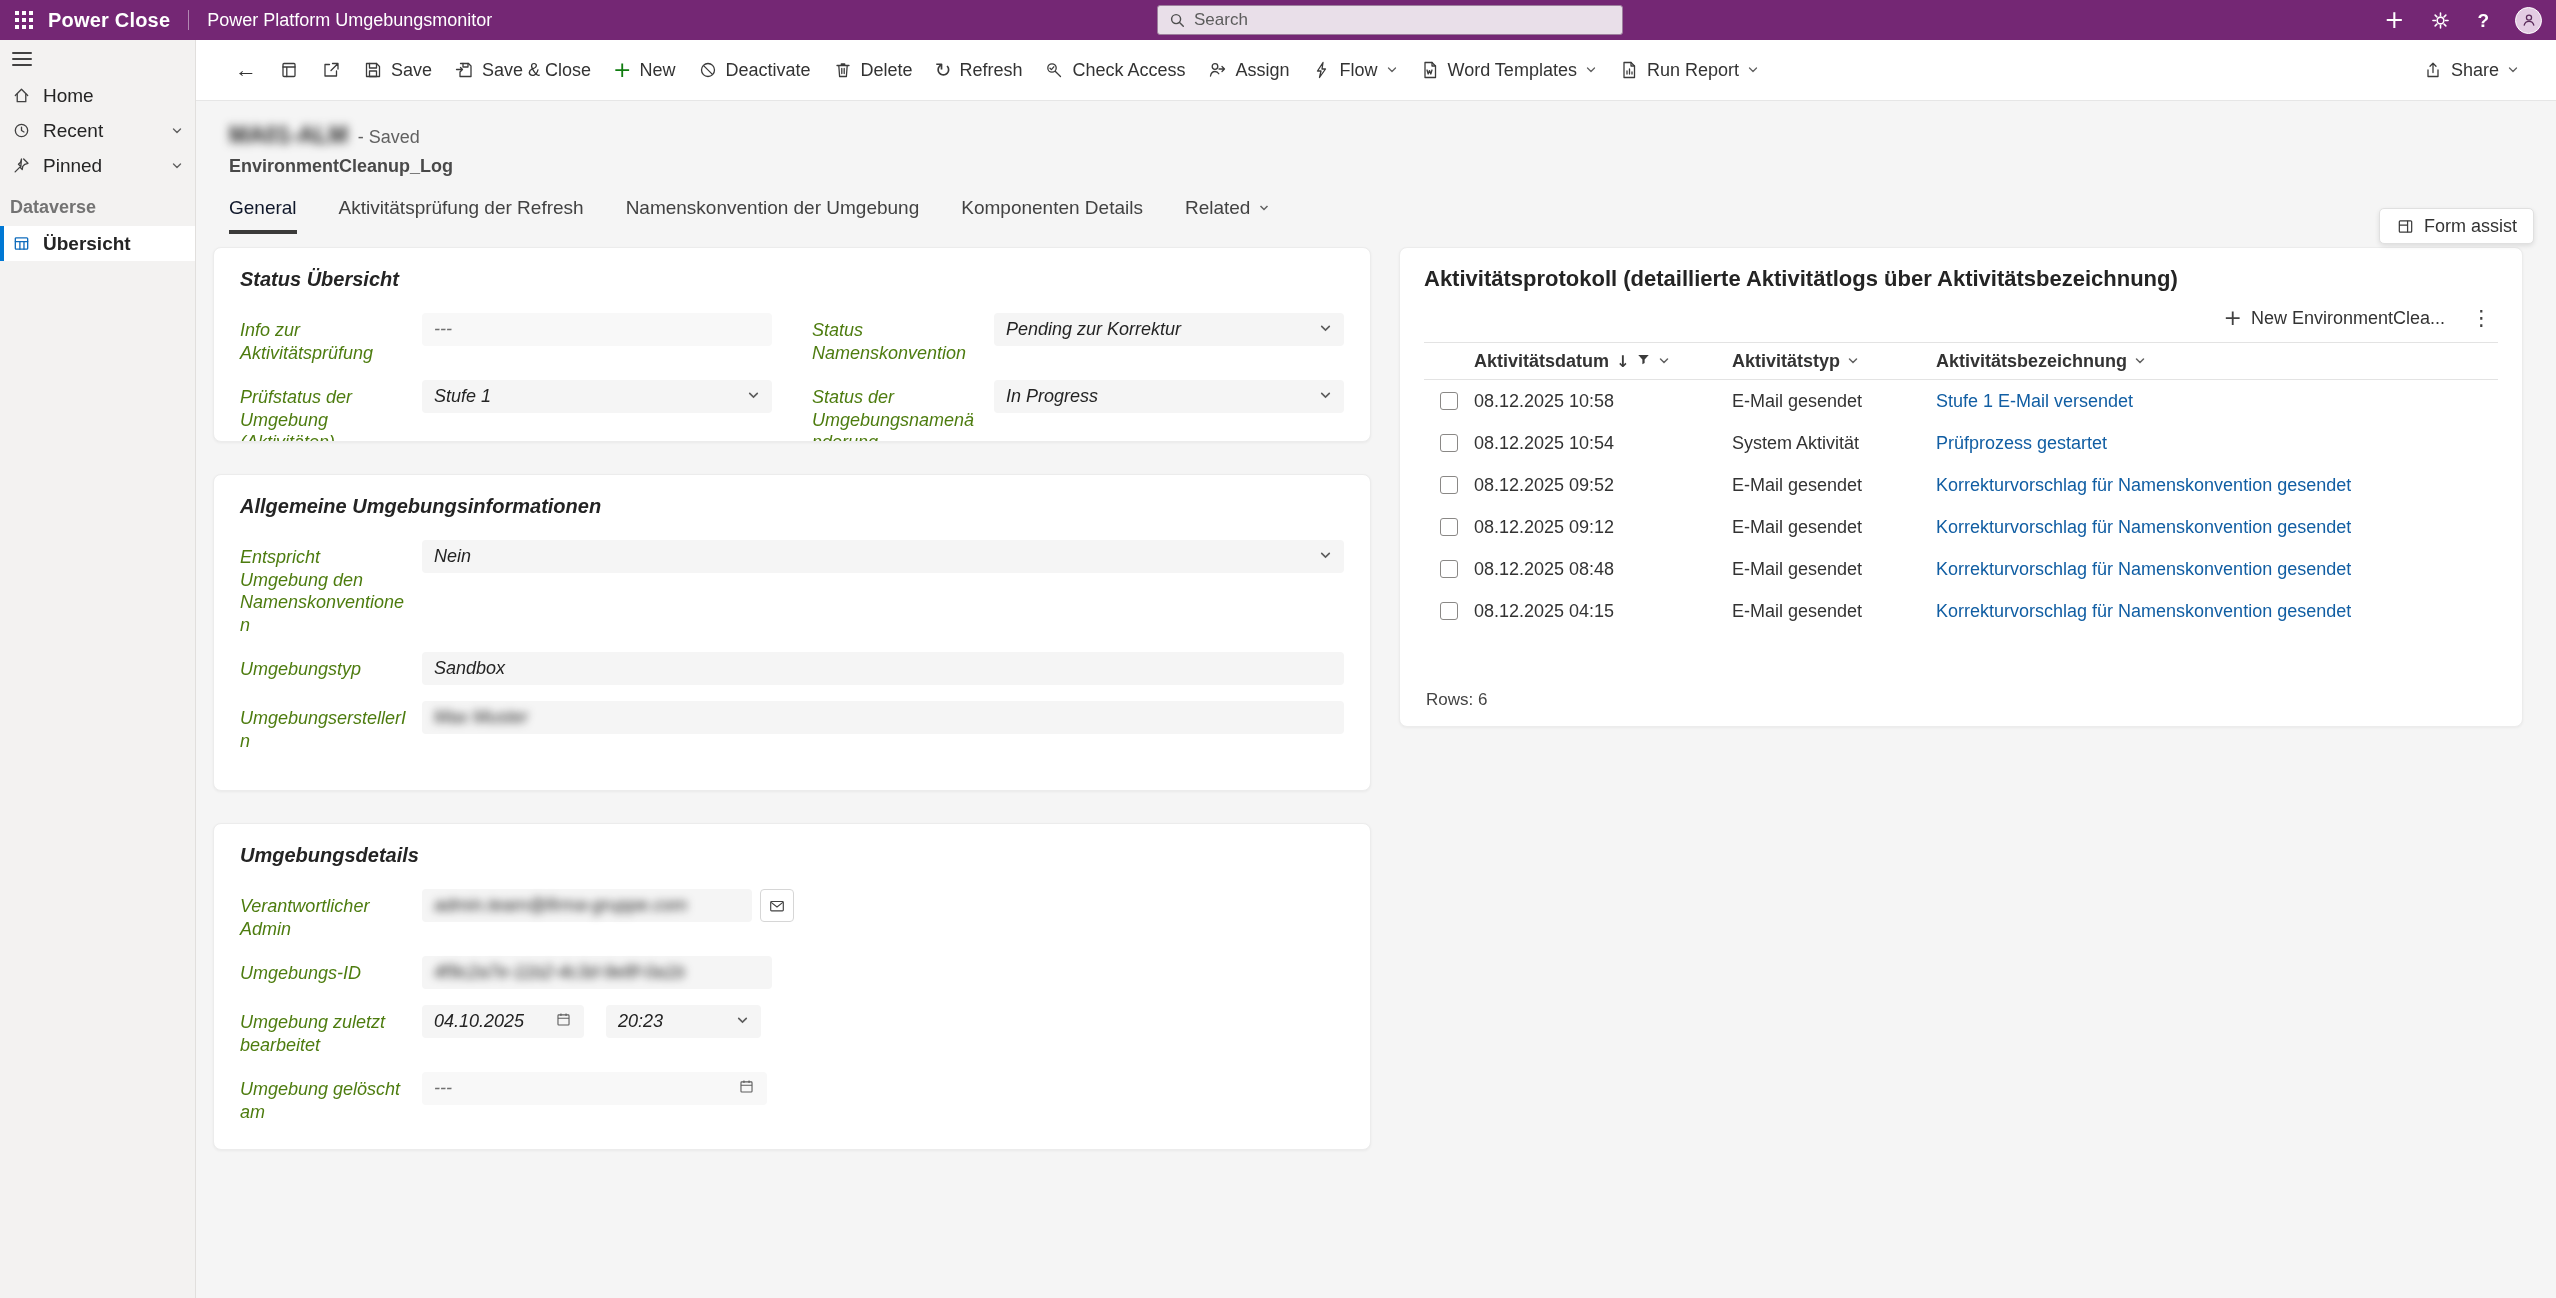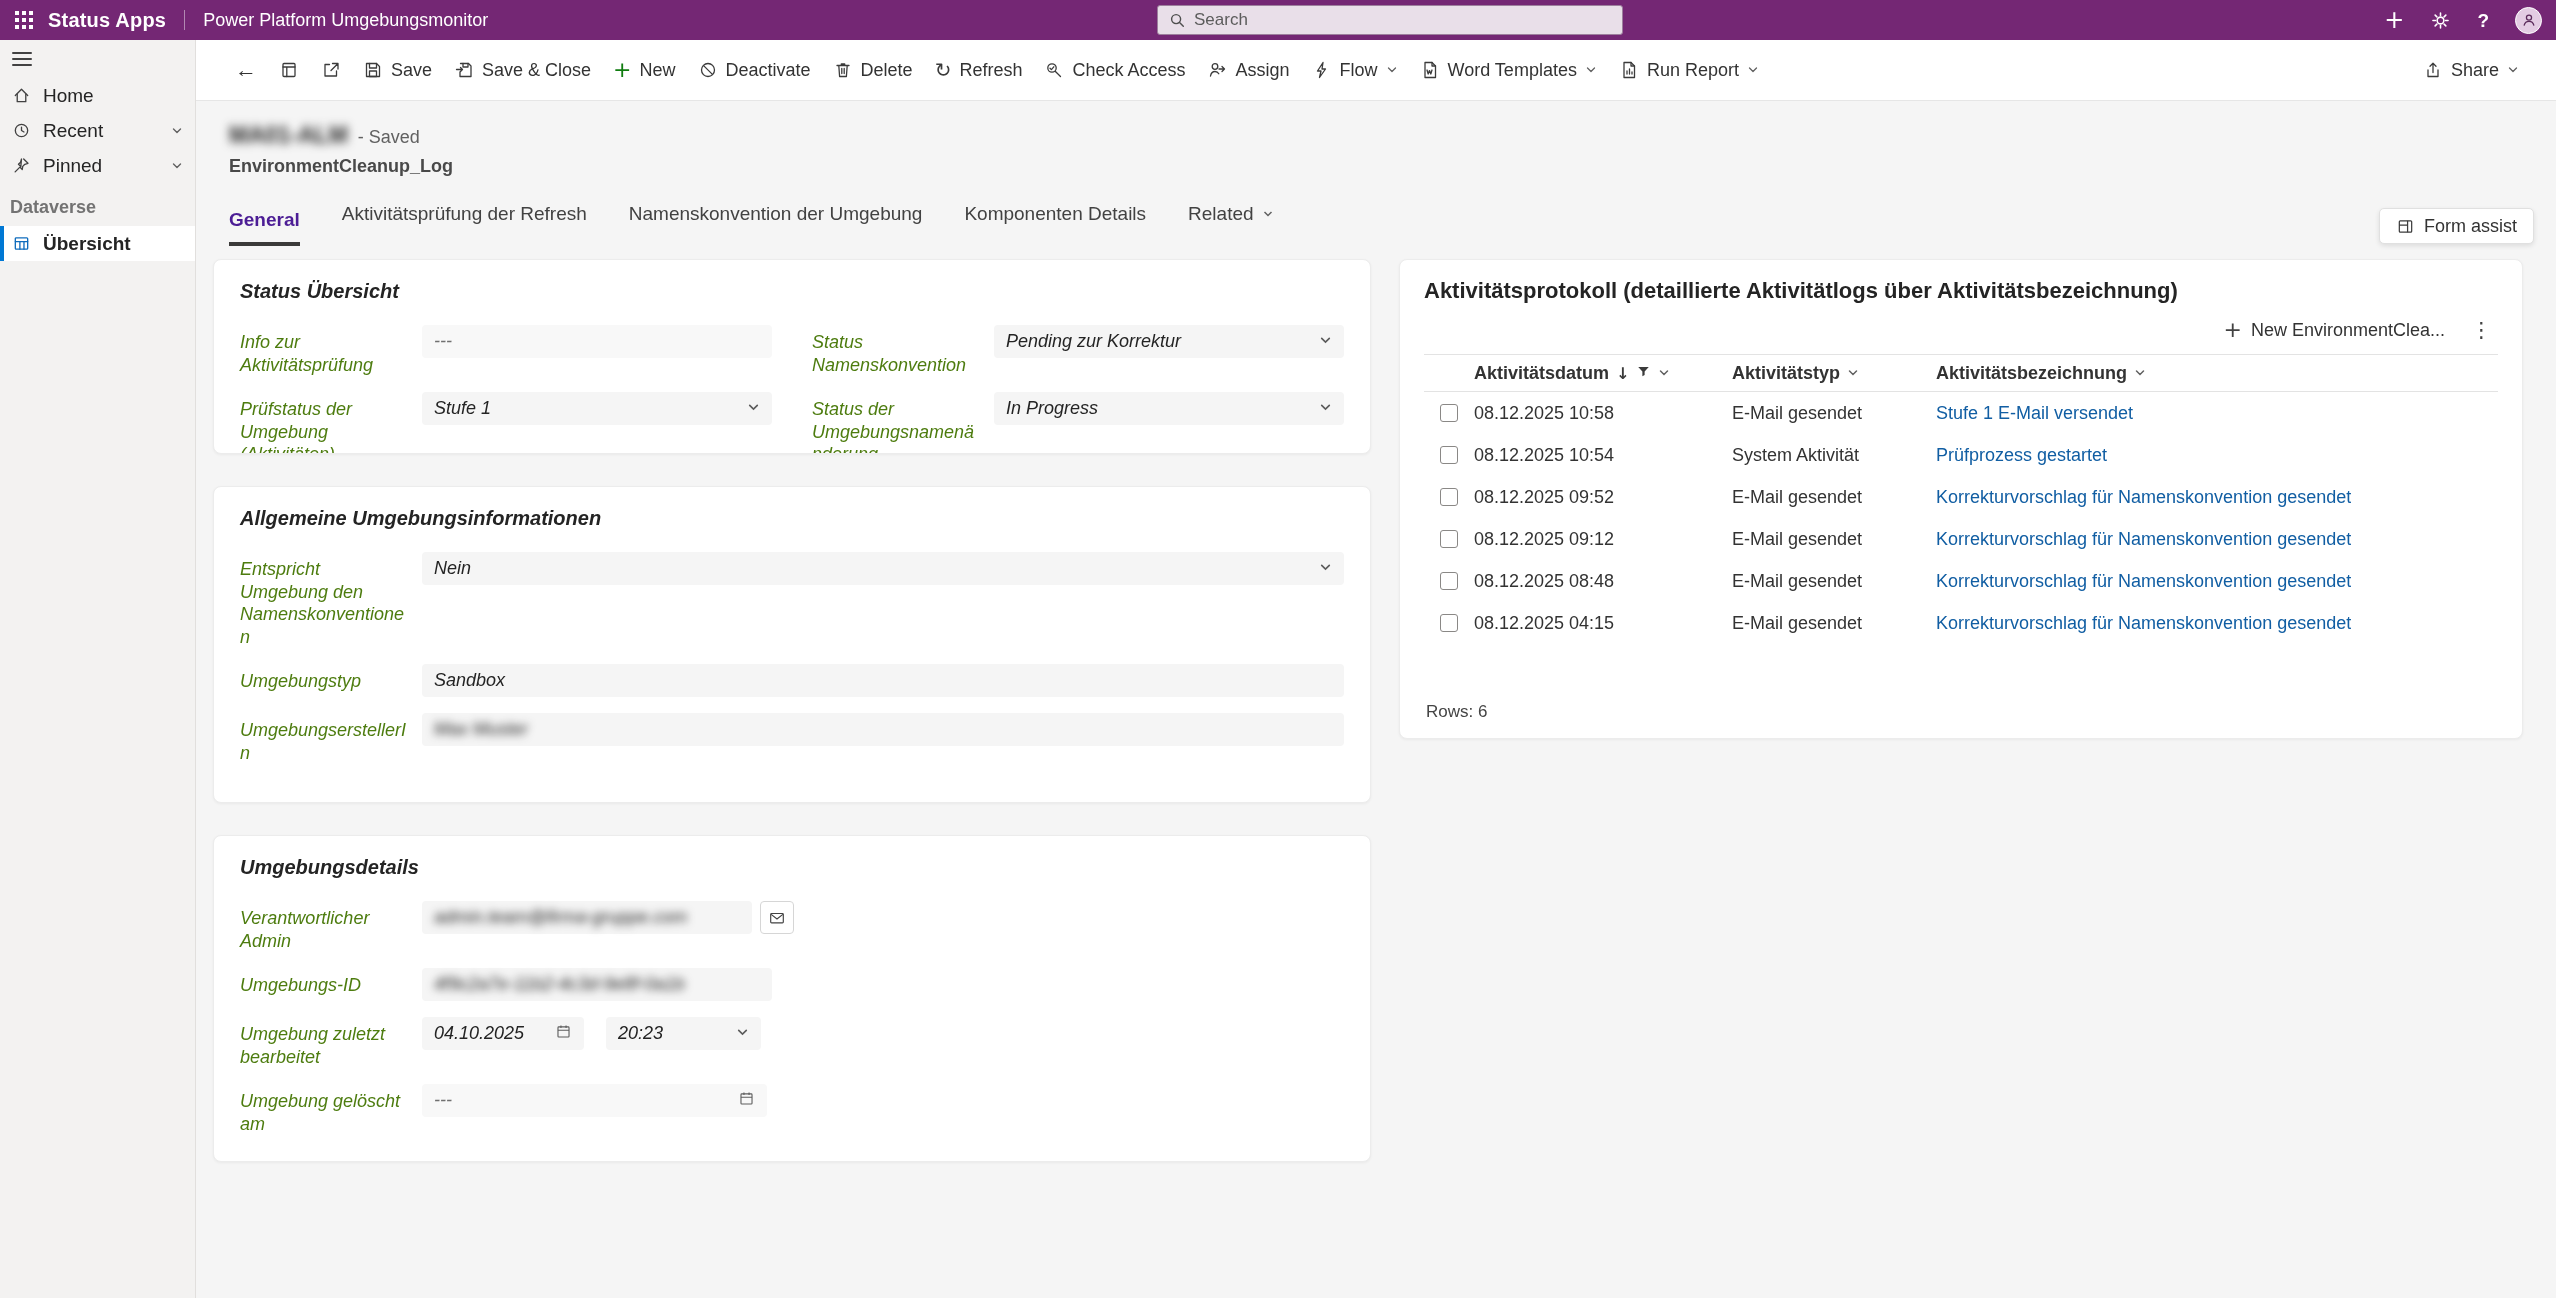--- a/index.html
+++ b/index.html
@@ -65,21 +65,21 @@
   
   .record-header{position:relative;padding:21px 30px 0 33px;}
   .title-row{display:flex;align-items:baseline;gap:10px;}
   .record-title{font-size:23px;font-weight:700;color:#242424;}
   .masked{filter:blur(5px);user-select:none;}
   .masked-sm{filter:blur(4px);user-select:none;}
   .saved-suffix{font-size:18px;color:#616161;}
   .entity-name{margin-top:7px;font-size:18px;font-weight:600;color:#494949;}
   .tabs{display:flex;gap:42px;margin-top:20px;}
   .tab{font-size:19px;color:#424242;padding-bottom:11px;cursor:pointer;display:flex;align-items:center;gap:8px;border-bottom:4px solid transparent;}
-  .tab.active{font-weight:700;color:#4c1d95;border-bottom:4px solid #3b3a39;margin-top:12px;}
+  .tab.active{font-weight:400;color:#0f172a;border-bottom:4px solid #3b3a39;}
   .tab .chev svg{width:12px;height:12px;stroke:#616161;}
   .form-assist{position:absolute;right:22px;top:107px;display:flex;align-items:center;gap:9px;
     background:#fff;border:1px solid #e0e0e0;border-radius:5px;height:36px;padding:0 16px;font-size:18px;color:#333;
     box-shadow:0 2px 5px rgba(0,0,0,.10);cursor:pointer;font-family:inherit;}
   .form-assist svg{width:19px;height:19px;stroke:#3b3b3b;fill:none;stroke-width:1.3;}
 
   
   .content{display:flex;gap:28px;padding:13px 33px 0 17px;align-items:flex-start;}
   .col-left{width:1158px;flex:0 0 1158px;display:flex;flex-direction:column;gap:32px;font-style:italic;}
   .col-right{flex:1;}
@@ -148,21 +148,21 @@
         <i></i>
         <i></i>
         <i></i>
         <i></i>
         <i></i>
         <i></i>
         <i></i>
         <i></i>
       </span>
   </button>
-  <span class="brand">Status Apps</span>
+  <span class="brand">Power Close</span>
   <span class="hdr-divider"></span>
   <span class="app-name">Power Platform Umgebungsmonitor</span>
 
   <div class="search-wrap">
     <svg viewBox="0 0 20 20">
         <circle cx="9" cy="9" r="5"></circle>
         <path d="M12.8 12.8L17 17"></path>
       </svg>
     <input type="text" placeholder="Search" style="">
   </div>

